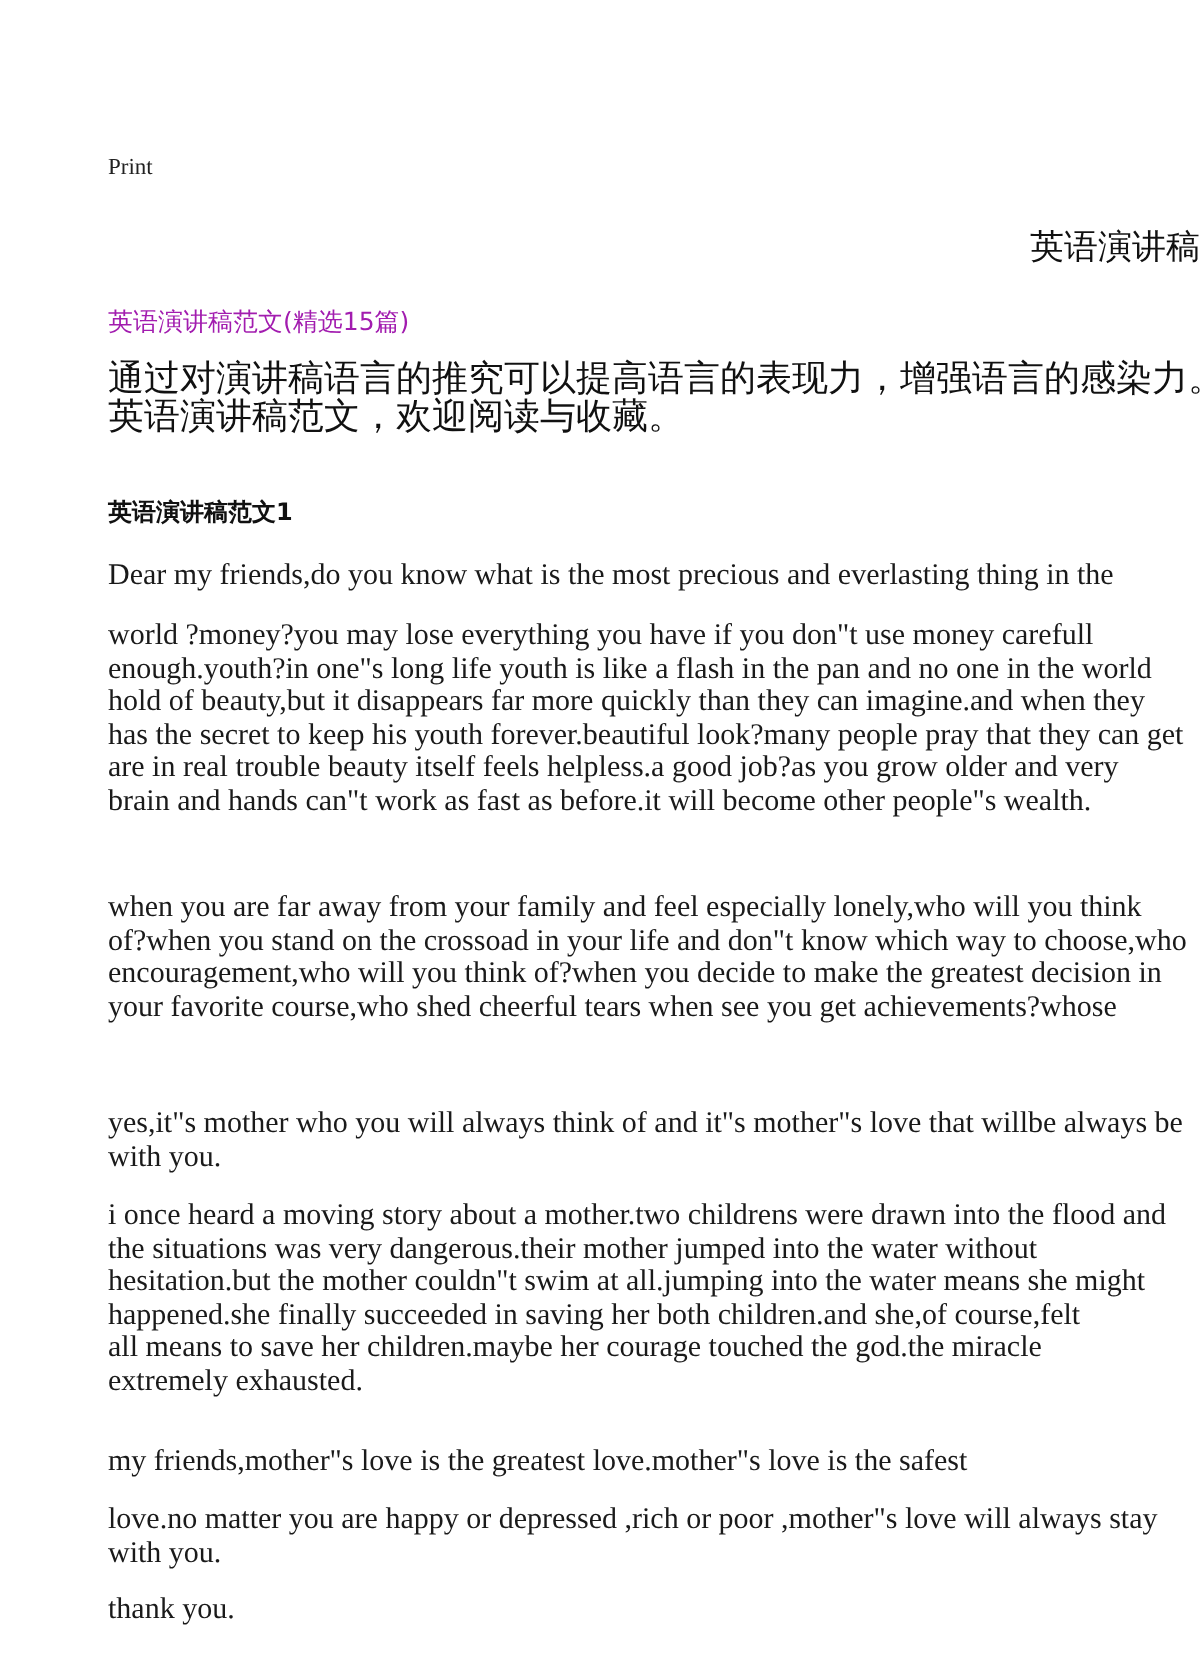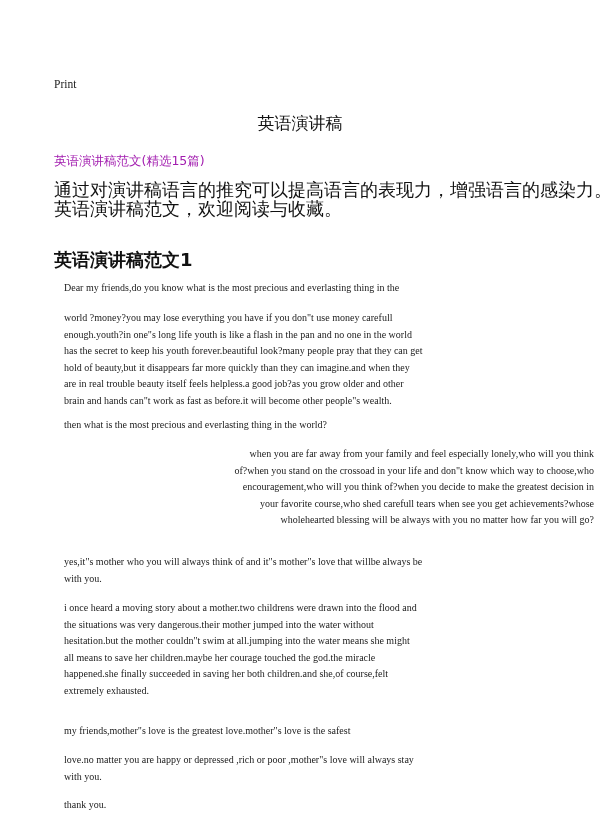--- a/index.html
+++ b/index.html
@@ -7,42 +7,42 @@
       width: 600px; height: 828px; position: relative; overflow: hidden;
       font-family: "Liberation Serif", serif; color: #111111;
     }
     .page { position: absolute; left: 0; top: 0; width: 564px; height: 828px; margin-top: 32px; }
     .print-label {
       position: absolute; left: 54px; top: 46px;
       font-size: 11.5px; color: #222;
     }
     .doc-title {
       position: absolute; left: 0; width: 600px; top: 80px;
-      text-align: center; font-family: "DejaVu Sans", sans-serif;
+      text-align: right; font-family: "DejaVu Sans", sans-serif;
       font-size: 17px; color: #111;
     }
     .subtitle {
       position: absolute; left: 54px; top: 121px;
       font-size: 12.5px; color: #a21caf;
       font-family: "DejaVu Sans", sans-serif;
     }
     .intro {
       position: absolute; left: 54px; top: 148px; width: 530px;
       font-family: "DejaVu Sans", sans-serif; font-size: 18px;
       line-height: 19px; color: #111;
     }
     .intro span { display: block; white-space: nowrap; }
     .section-heading {
       position: absolute; left: 54px; top: 216px;
       font-family: "DejaVu Sans", sans-serif; font-weight: bold;
-      font-size: 18px; color: #111; text-align: right;
+      font-size: 12px; color: #111; text-align: right;
     }
     .para {
-      position: absolute; left: 64px; width: 530px;
-      font-size: 10px; line-height: 16.6px; color: #1a1a1a;
+      position: absolute; left: 54px; width: 530px;
+      font-size: 15px; line-height: 16.6px; color: #1a1a1a;
     }
     .para span { display: block; white-space: nowrap; }
   </style>
 </head>
 <body>
 
 <div class="page">
 
   <div class="print-label">Print</div>
 
@@ -57,49 +57,45 @@
 
   <div class="section-heading">英语演讲稿范文1</div>
 
   <div class="para" style="top:248px;">
     <span>Dear my friends,do  you know what is the most precious  and everlasting   thing  in  the</span>
   </div>
 
   <div class="para" style="top:278px;">
     <span>world ?money?you  may lose everything   you have if you don"t use money  carefull</span>
     <span>enough.youth?in   one"s long life  youth is like  a flash  in the pan and no one in the world</span>
+    <span>hold of beauty,but  it disappears far more quickly  than they can imagine.and   when they</span>
     <span>has the  secret to keep his youth  forever.beautiful   look?many  people pray that they  can get</span>
-    <span>hold of beauty,but  it disappears far more quickly  than they can imagine.and   when they</span>
-    <span>are in real trouble  beauty itself  feels  helpless.a  good job?as you grow older and other</span>
+    <span>are in real trouble  beauty itself  feels  helpless.a  good job?as you grow older and very</span>
     <span>brain  and hands can"t  work as fast as before.it  will  become other people"s  wealth.</span>
   </div>
 
-  <div class="para" style="top:385px;">
-    <span>then  what is the most precious  and everlasting   thing  in the world?</span>
-  </div>
 
-  <div class="para" style="top:414px;text-align:right;">
+  <div class="para" style="top:414px;">
     <span>when  you are far away from your family   and feel  especially  lonely,who   will  you think</span>
     <span>of?when  you stand  on the crossoad in your life  and don"t know which  way to choose,who</span>
     <span>encouragement,who    will  you think  of?when  you decide to make the greatest decision  in</span>
-    <span>your favorite  course,who  shed carefull  tears when  see you get achievements?whose</span>
-    <span>wholehearted  blessing  will  be always  with  you no matter  how far you will  go?</span>
+    <span>your favorite  course,who  shed cheerful  tears when  see you get achievements?whose</span>
   </div>
 
   <div class="para" style="top:522px;">
     <span>yes,it"s  mother  who you will  always  think  of and it"s  mother"s  love  that willbe  always  be</span>
     <span>with  you.</span>
   </div>
 
   <div class="para" style="top:568px;">
     <span>i once  heard a moving   story about a mother.two  childrens   were drawn into  the flood  and</span>
     <span>the  situations   was very dangerous.their   mother  jumped  into  the water without</span>
     <span>hesitation.but   the mother  couldn"t  swim  at all.jumping   into the water means she might</span>
+    <span>happened.she  finally   succeeded in  saving  her both children.and   she,of course,felt</span>
     <span>all  means  to save her children.maybe   her courage touched  the god.the  miracle</span>
-    <span>happened.she  finally   succeeded in  saving  her both children.and   she,of course,felt</span>
     <span>extremely   exhausted.</span>
   </div>
 
   <div class="para" style="top:691px;">
     <span>my  friends,mother"s    love  is  the  greatest love.mother"s    love  is the  safest</span>
   </div>
 
   <div class="para" style="top:720px;">
     <span>love.no  matter you  are happy  or depressed ,rich  or poor ,mother"s  love  will  always  stay</span>
     <span>with  you.</span>

